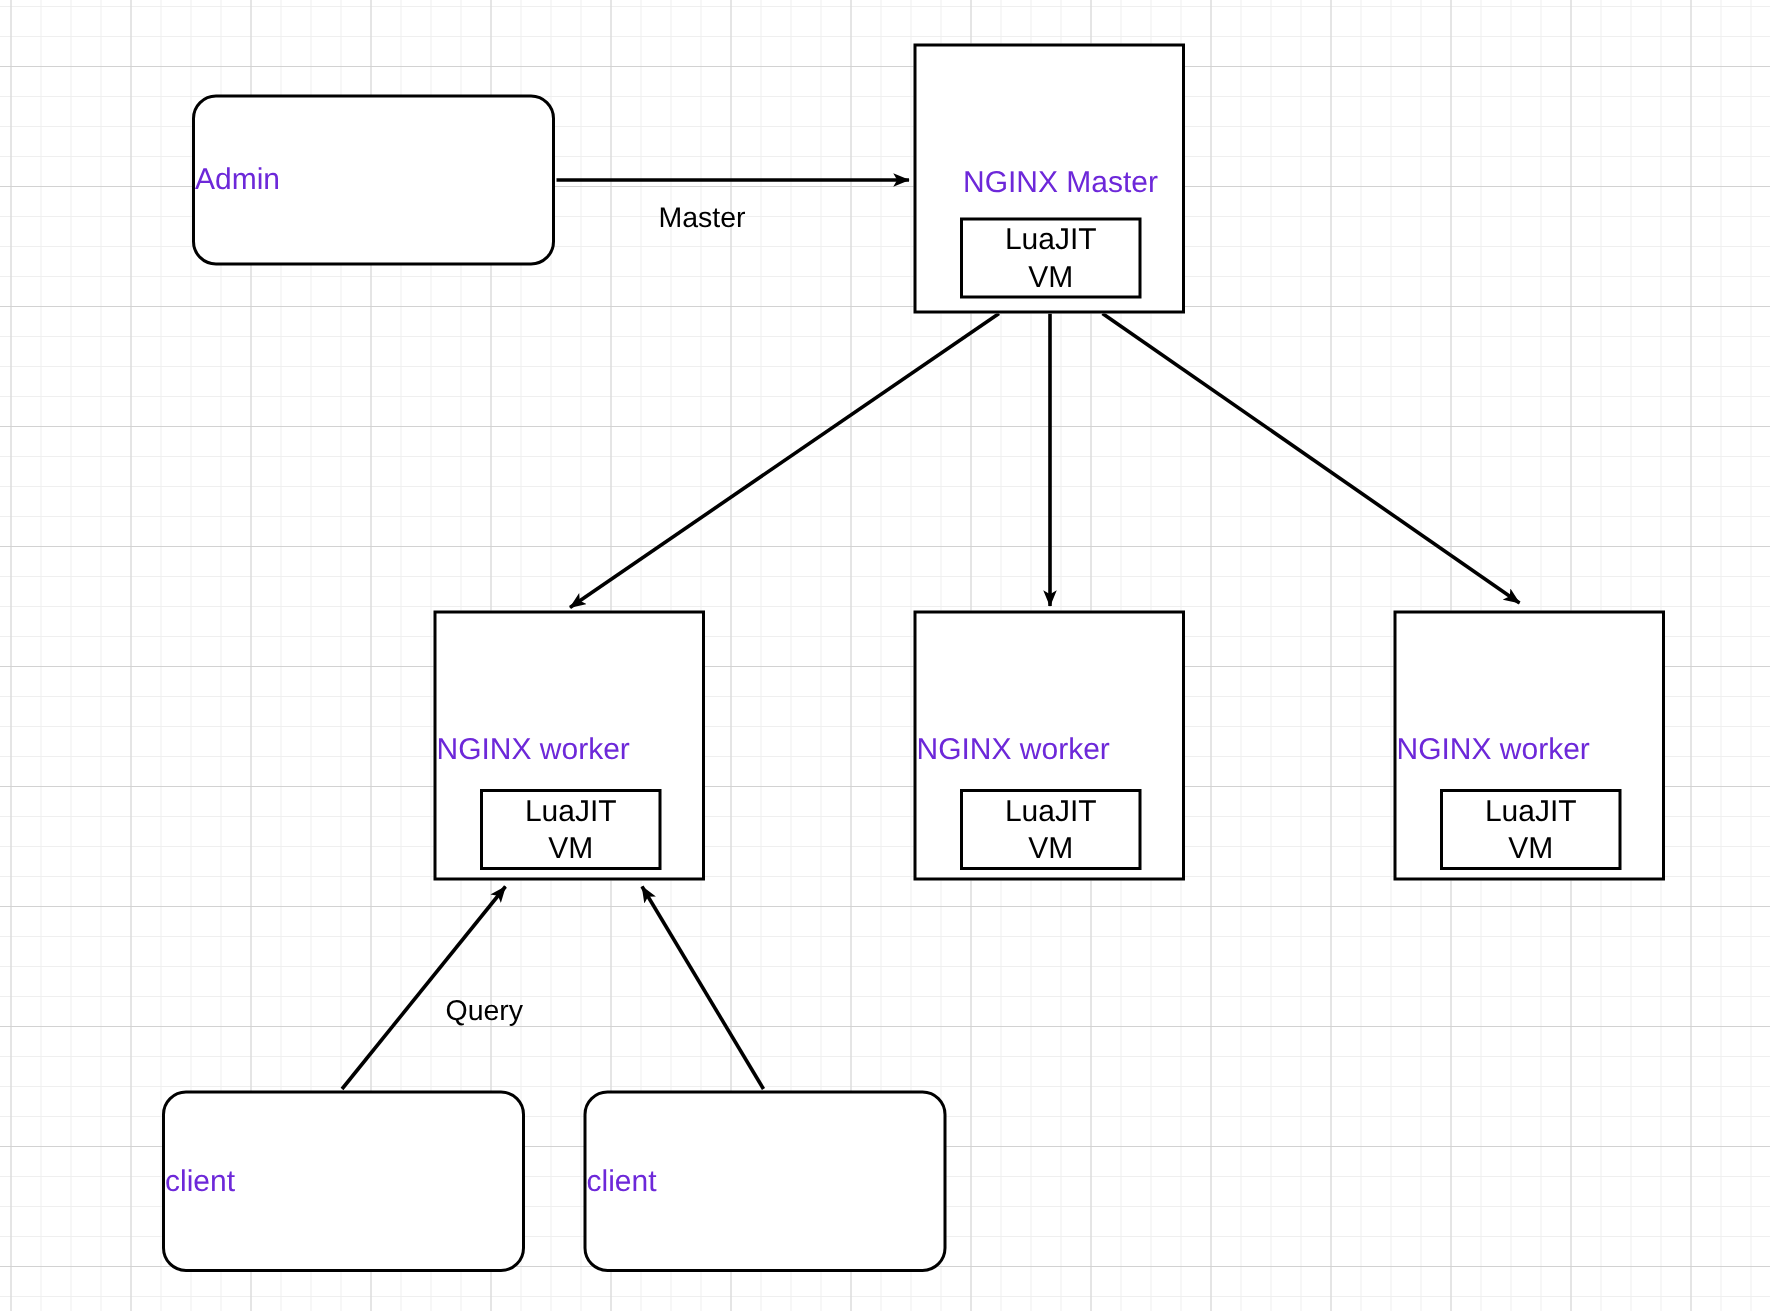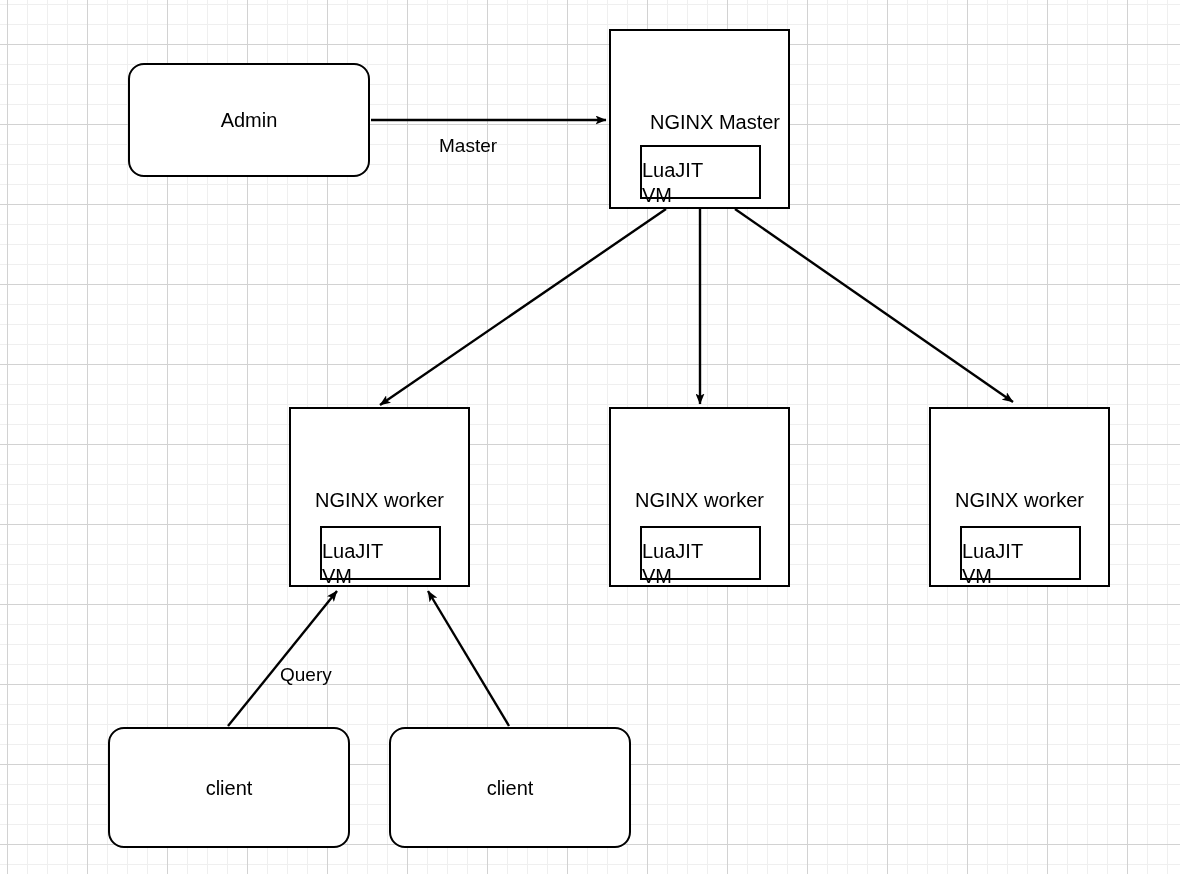--- a/index.html
+++ b/index.html
@@ -40,39 +40,38 @@
     border: 2px solid #000000;
     color: #000000;
   }
   .node.rounded {
     border-radius: 16px;
   }
   .node-label {
     position: absolute;
     left: 0;
     right: 0;
-    text-align: center;
     font-size: 20px;
     line-height: 24px;
-    color: #000000;
+    color: #6d28d9;
     white-space: nowrap;
   }
   .center-label {
     top: 50%;
     transform: translateY(-50%);
   }
   .vm-box {
     position: absolute;
     box-sizing: border-box;
     background: #ffffff;
     border: 2px solid #000000;
-    text-align: left;
+    text-align: center;
     font-size: 20px;
     line-height: 25px;
-    padding-top: 11px;
+    padding-top: 1px;
     color: #000000;
   }
   .vm-line { display: block; }
   .edge-label {
     position: absolute;
     font-size: 19px;
     line-height: 22px;
     color: #000000;
     white-space: nowrap;
     background: transparent;
@@ -154,15 +153,15 @@
   <div class="node rounded" style="left:108px; top:727px; width:242px; height:121px;">
     <div class="node-label center-label">client</div>
   </div>
 
   <div class="node rounded" style="left:389px; top:727px; width:242px; height:121px;">
     <div class="node-label center-label">client</div>
   </div>
 
   <div class="edge-label" style="left:439px; top:135px;">Master</div>
 
-  <div class="edge-label" style="left:280px; top:664px;">Query</div>
+  <div class="edge-label" style="left:297px; top:664px;">Query</div>
 
 </div>
 
 </body></html>

